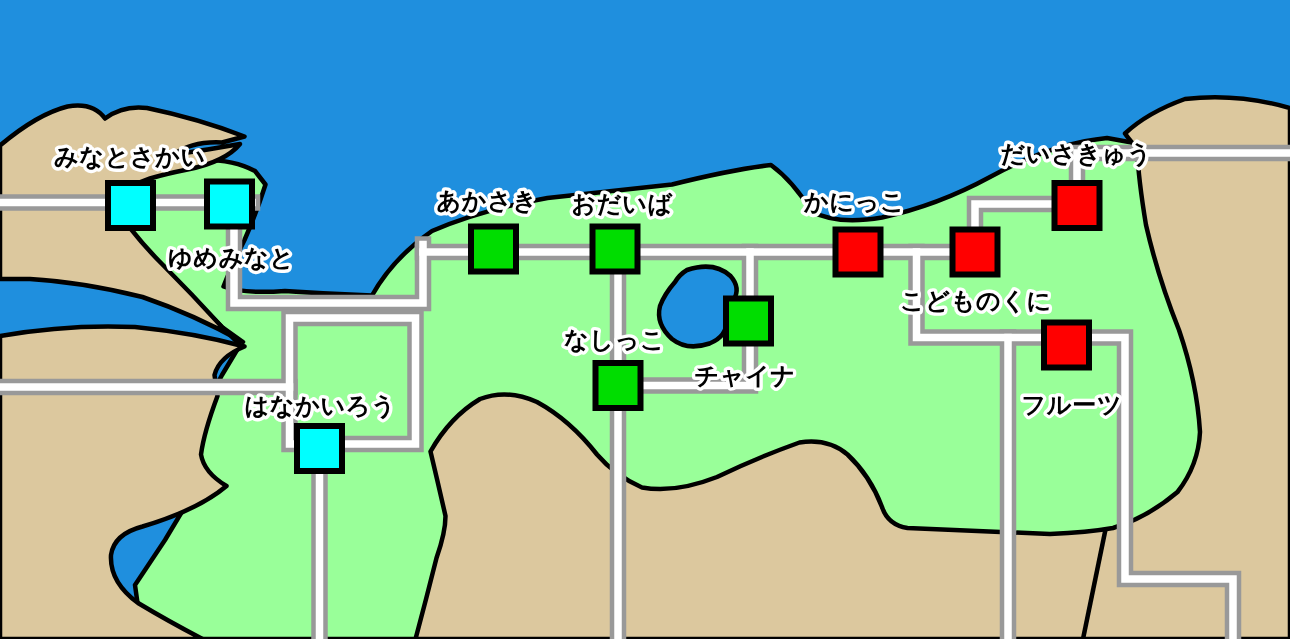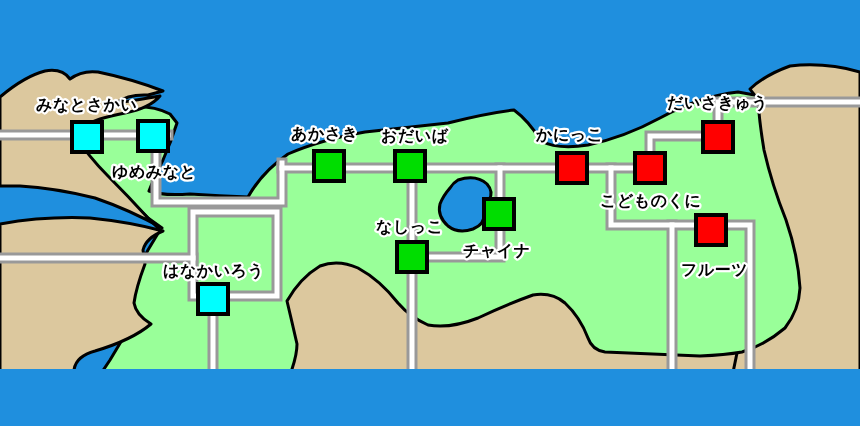--- a/index.html
+++ b/index.html
@@ -1,16 +1,16 @@
 <!DOCTYPE html>
 <html><head>
 <meta charset="utf-8">
 <style>
   html,body{margin:0;padding:0;background:#1F8FDE;}
-  .map-wrap{width:860px;height:369px;overflow:hidden;position:relative;}
+  .map-wrap{width:860px;height:426px;overflow:hidden;position:relative;}
   svg{display:block;font-family:"DejaVu Sans","Liberation Sans",sans-serif;}
   .terrain{stroke:#000;stroke-width:3;stroke-linejoin:round;}
   .road-casing{fill:none;stroke:#999999;stroke-width:11;stroke-linecap:square;}
   .road-core{fill:none;stroke:#FFFFFF;stroke-width:5;stroke-linecap:square;}
   .border-line{stroke:#000;stroke-width:3;fill:none;}
   .station-square{stroke:#000;stroke-width:4;}
   .station-label{font-size:16px;font-weight:bold;fill:#000;stroke:#FFF;stroke-width:4.5;
                  paint-order:stroke;stroke-linejoin:round;letter-spacing:0.5px;}
 </style>
 </head>

